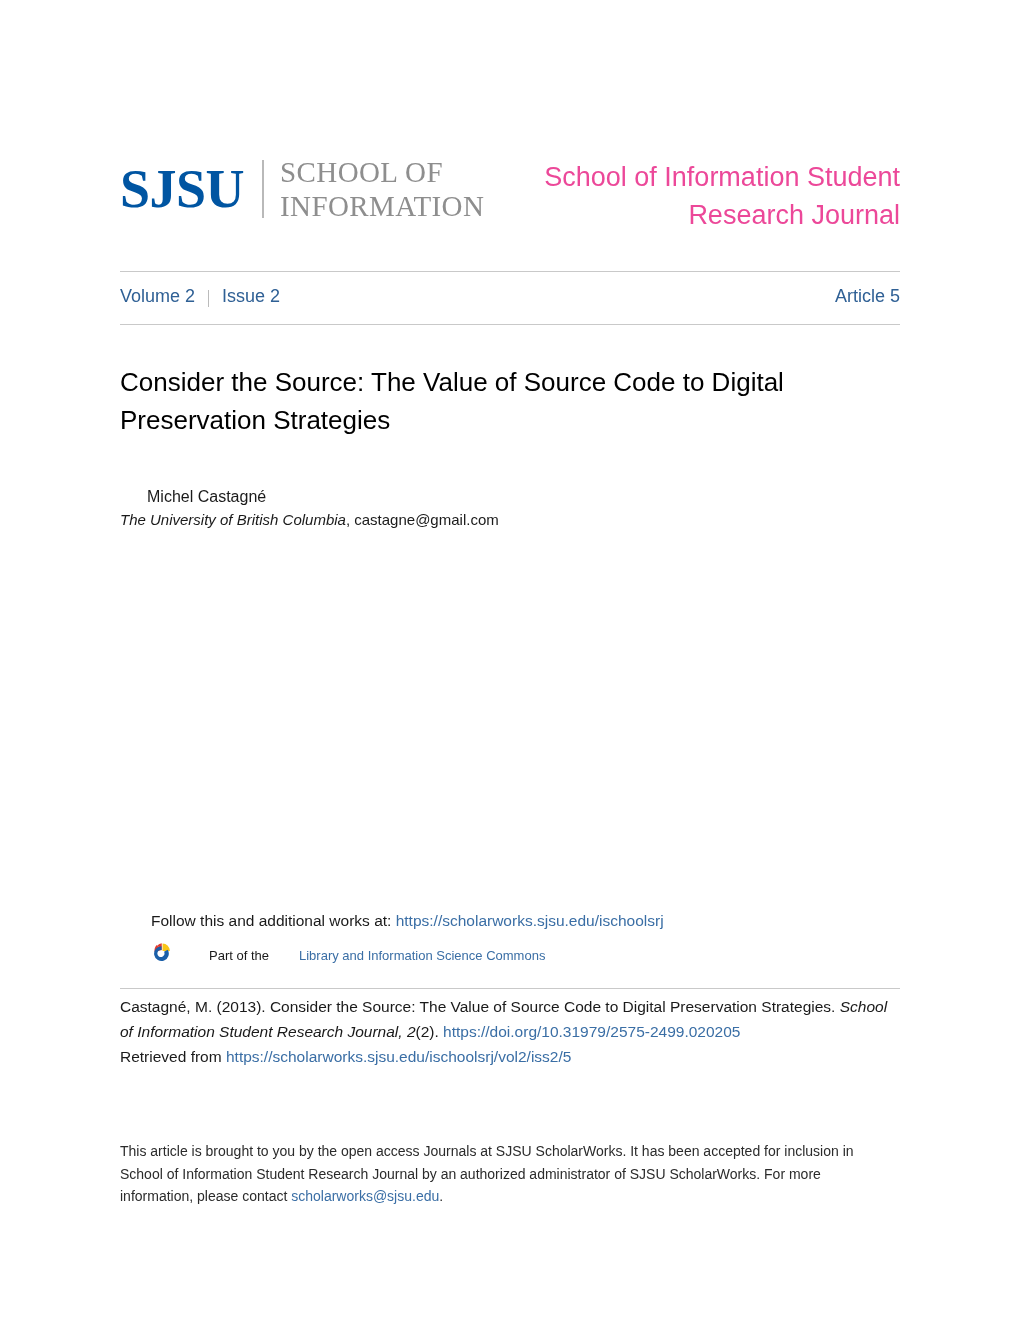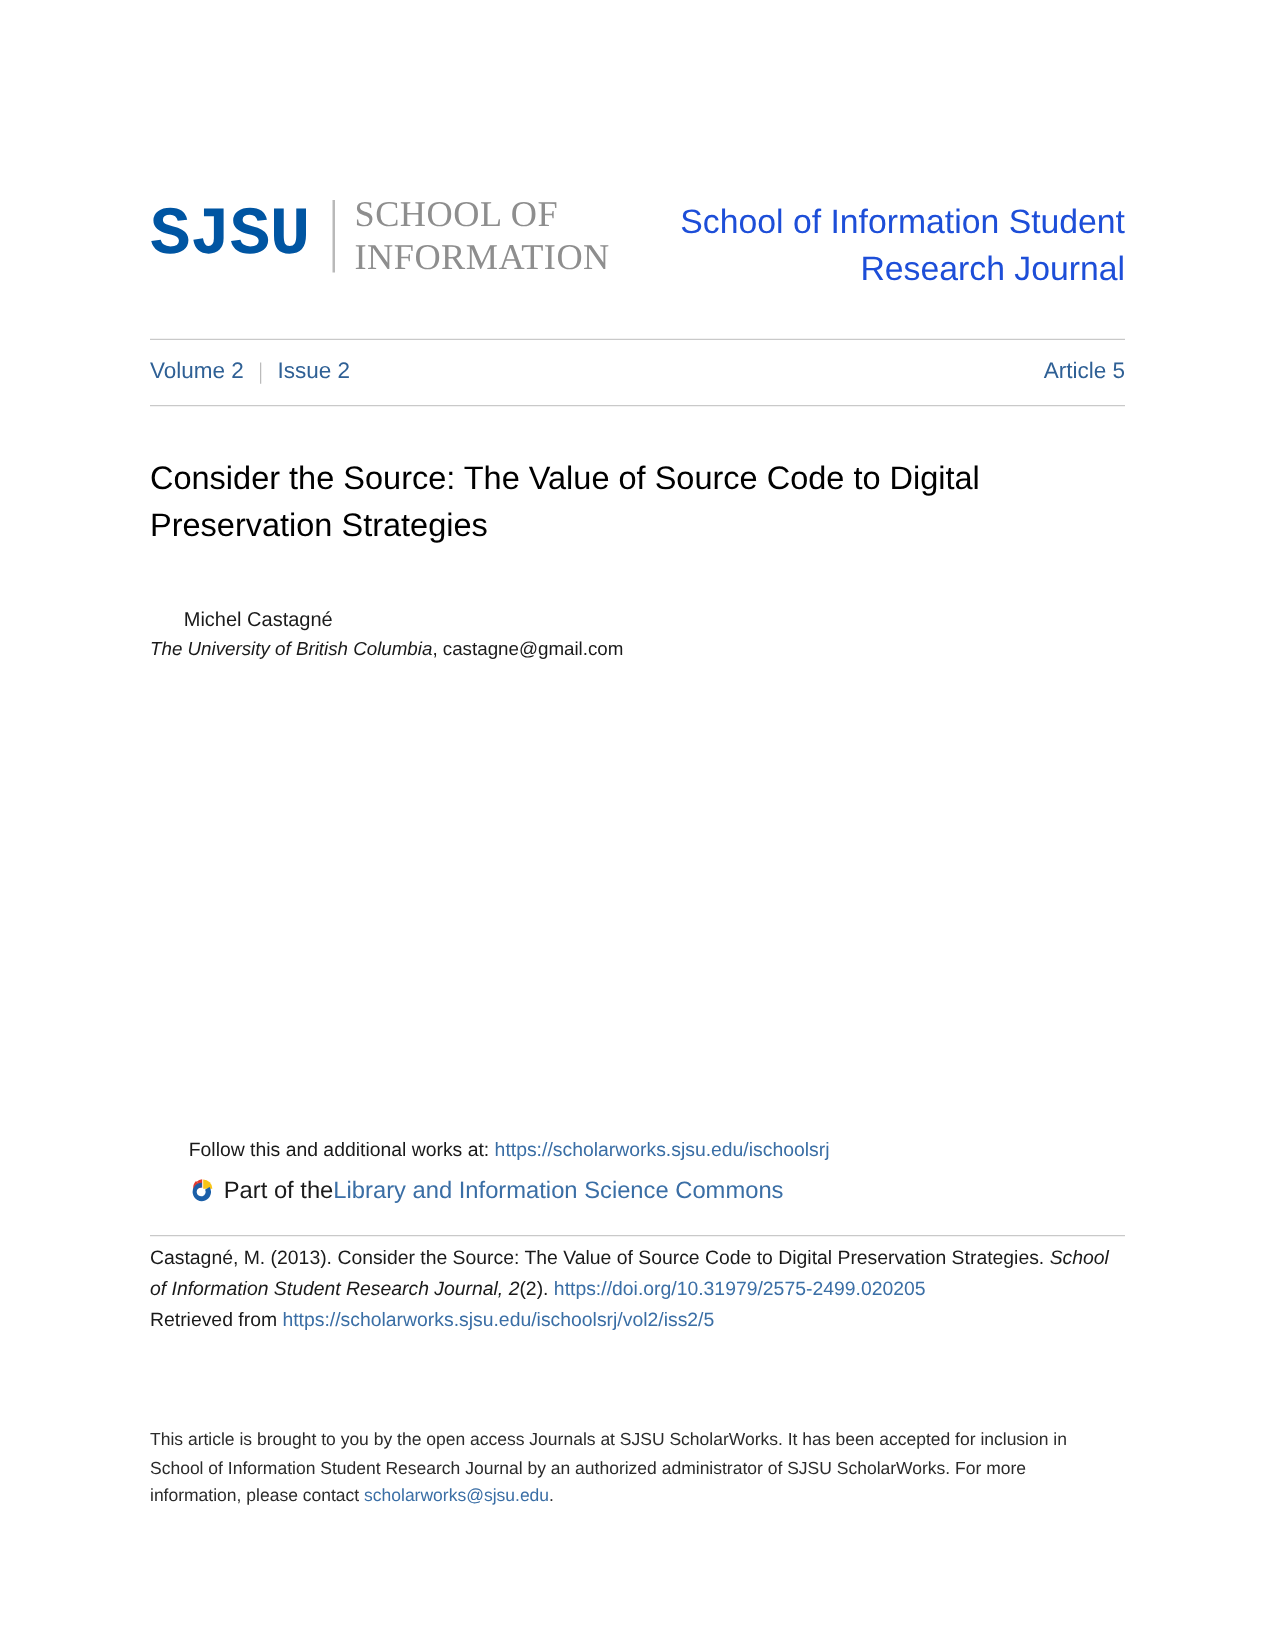--- a/index.html
+++ b/index.html
@@ -36,21 +36,21 @@
     justify-content: space-between;
     padding-top: 152px;
   }
 
   .logo-block {
     display: flex;
     align-items: center;
     height: 74px;
   }
   .logo-sjsu {
-    font-family: Liberation Mono, monospace;
+    font-family: Liberation Serif, serif;
     font-size: 54px;
     font-weight: 700;
     color: #0055a2;
     letter-spacing: -0.5px;
     line-height: 1;
   }
   .logo-divider {
     width: 2px;
     height: 58px;
     background: #b9b9b9;
@@ -62,21 +62,21 @@
     color: #8e8e8e;
     line-height: 1.18;
     letter-spacing: 0.4px;
   }
   .logo-school div { white-space: nowrap; }
 
   .journal-title {
     text-align: right;
     font-size: 27px;
     line-height: 1.42;
-    color: #1d4ed8;
+    color: #ec4899;
     font-weight: 400;
     padding-top: 6px;
     max-width: 400px;
   }
 
   
   .rule {
     border: 0;
     border-top: 1px solid #c9c9c9;
     margin: 0;
@@ -133,24 +133,25 @@
   .author-affil .inst { font-style: italic; }
 
   
   .follow-block { position: absolute; left: 132px; top: 912px; width: 780px; margin-left: 19px; }
   .follow-line {
     font-size: 15.5px;
     color: #1a1a1a;
   }
   .commons-line {
     display: flex;
-    align-items: flex-start;
-    font-size: 19px;
+    align-items: flex-end;
+    font-size: 13px;
     color: #1a1a1a;
     padding-top: 12px;
+    gap: 30px;
   }
   .dc-icon {
     width: 21px;
     height: 21px;
     margin-right: 7px;
     flex: 0 0 auto;
     display: block;
   }
 
   a, .link {

